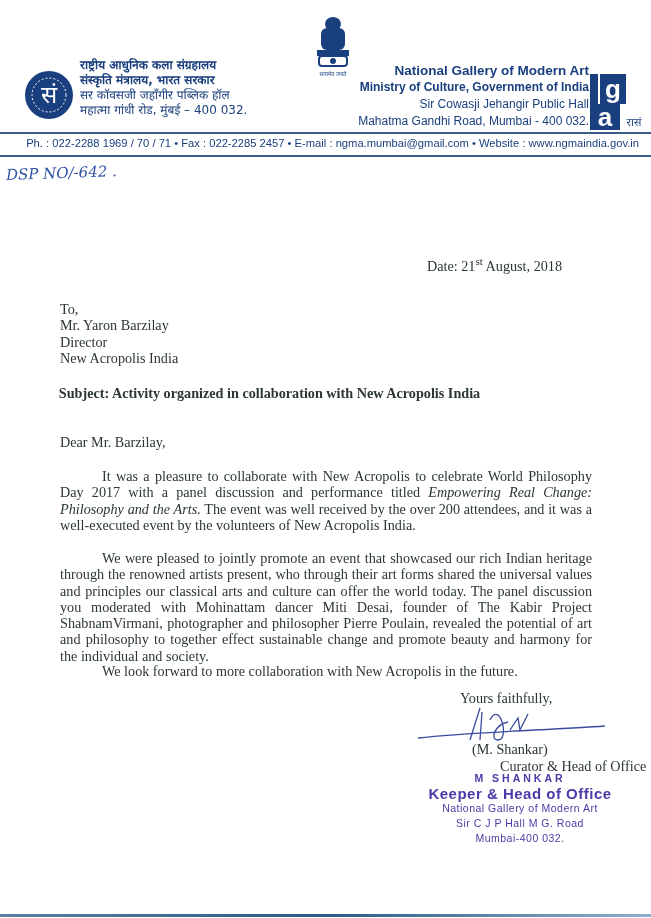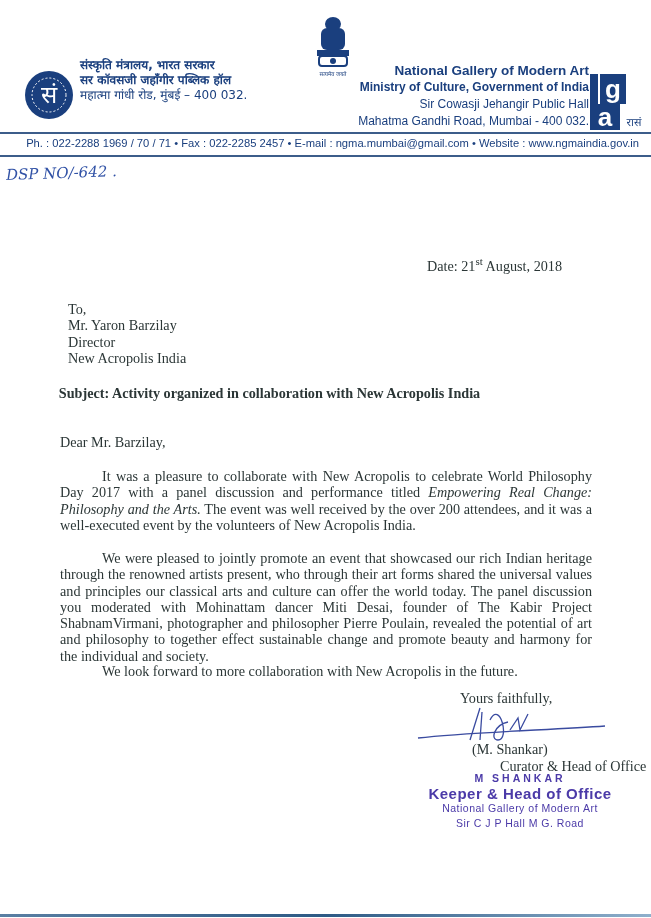--- a/index.html
+++ b/index.html
@@ -8,21 +8,21 @@
     .hdr-hindi { left: 80px; top: 58px; font-family: "DejaVu Sans", sans-serif; font-size: 12px; line-height: 15px; color: #1a3f7e; font-weight: bold; }
     .hdr-hindi div:nth-child(3), .hdr-hindi div:nth-child(4) { font-weight: normal; }
     .hdr-eng { right: 62px; top: 62px; text-align: right; font-family: "Liberation Sans", sans-serif; font-size: 12px; line-height: 17px; color: #1a3f7e; }
     .hdr-eng .l1 { font-weight: bold; font-size: 13.5px; }
     .hdr-eng .l2 { font-weight: bold; }
     .rule { left: 0; width: 651px; height: 2px; background: #3c5d8a; }
     .contact { left: 0; width: 651px; top: 137px; text-align: right; padding-right: 12px; box-sizing: border-box; font-family: "Liberation Sans", sans-serif; font-size: 11.2px; color: #1a3f7e; white-space: nowrap; }
     .handwritten { left: 6px; top: 164px; font-family: "DejaVu Serif", serif; font-style: italic; font-size: 15px; color: #3152a6; transform: rotate(-2deg); }
     .text { font-size: 14.2px; line-height: 16.3px; }
     .date { left: 427px; top: 258px; }
-    .address { left: 60px; top: 301px; margin-left: 8px; }
+    .address { left: 60px; top: 301px; }
     .subject { left: 0; width: 539px; top: 385px; text-align: center; font-weight: bold; }
     .salutation { left: 60px; top: 434px; }
     .para { left: 60px; width: 532px; text-align: justify; }
     .para .indent { display: inline-block; width: 42px; }
     .p1 { top: 468px; }
     .p2 { top: 550px; }
     .p3 { top: 663px; }
     .closing { left: 460px; top: 690px; }
     .sig-name { left: 472px; top: 741px; }
     .sig-title { left: 456px; top: 758px; margin-left: 44px; }
@@ -53,20 +53,21 @@
 
 <div class="abs logo-l">
   <svg width="50" height="50" viewBox="0 0 50 50">
     <circle cx="25" cy="25" r="24" fill="#1a3f7e"></circle>
     <circle cx="25" cy="25" r="17" fill="none" stroke="#ffffff" stroke-width="1" stroke-dasharray="2 2"></circle>
     <text x="25" y="33" text-anchor="middle" font-size="24" fill="#ffffff" font-family="DejaVu Serif, serif">सं</text>
   </svg>
 </div>
 
 <div class="abs hdr-hindi">
+  <div>राष्ट्रीय आधुनिक कला संग्रहालय</div>
   <div>संस्कृति मंत्रालय, भारत सरकार</div>
   <div>सर कॉवसजी जहाँगीर पब्लिक हॉल</div>
   <div>महात्मा गांधी रोड, मुंबई – 400 032.</div>
 </div>
 
 <div class="abs hdr-eng">
   <div class="l1">National Gallery of Modern Art</div>
   <div class="l2">Ministry of Culture, Government of India</div>
   <div>Sir Cowasji Jehangir Public Hall</div>
   <div>Mahatma Gandhi Road, Mumbai - 400 032.</div>
@@ -124,15 +125,16 @@
   </svg>
 </div>
 <div class="abs text sig-name">(M. Shankar)</div>
 <div class="abs text sig-title">Curator &amp; Head of Office</div>
 
 <div class="abs stamp">
   <div class="s1">M SHANKAR</div>
   <div class="s2">Keeper &amp; Head of Office</div>
   <div>National Gallery of Modern Art</div>
   <div>Sir C J P Hall M G. Road</div>
+  <div>Mumbai-400 032.</div>
 </div>
 
 <div class="abs bottom-rule"></div>
 
 </body></html>

